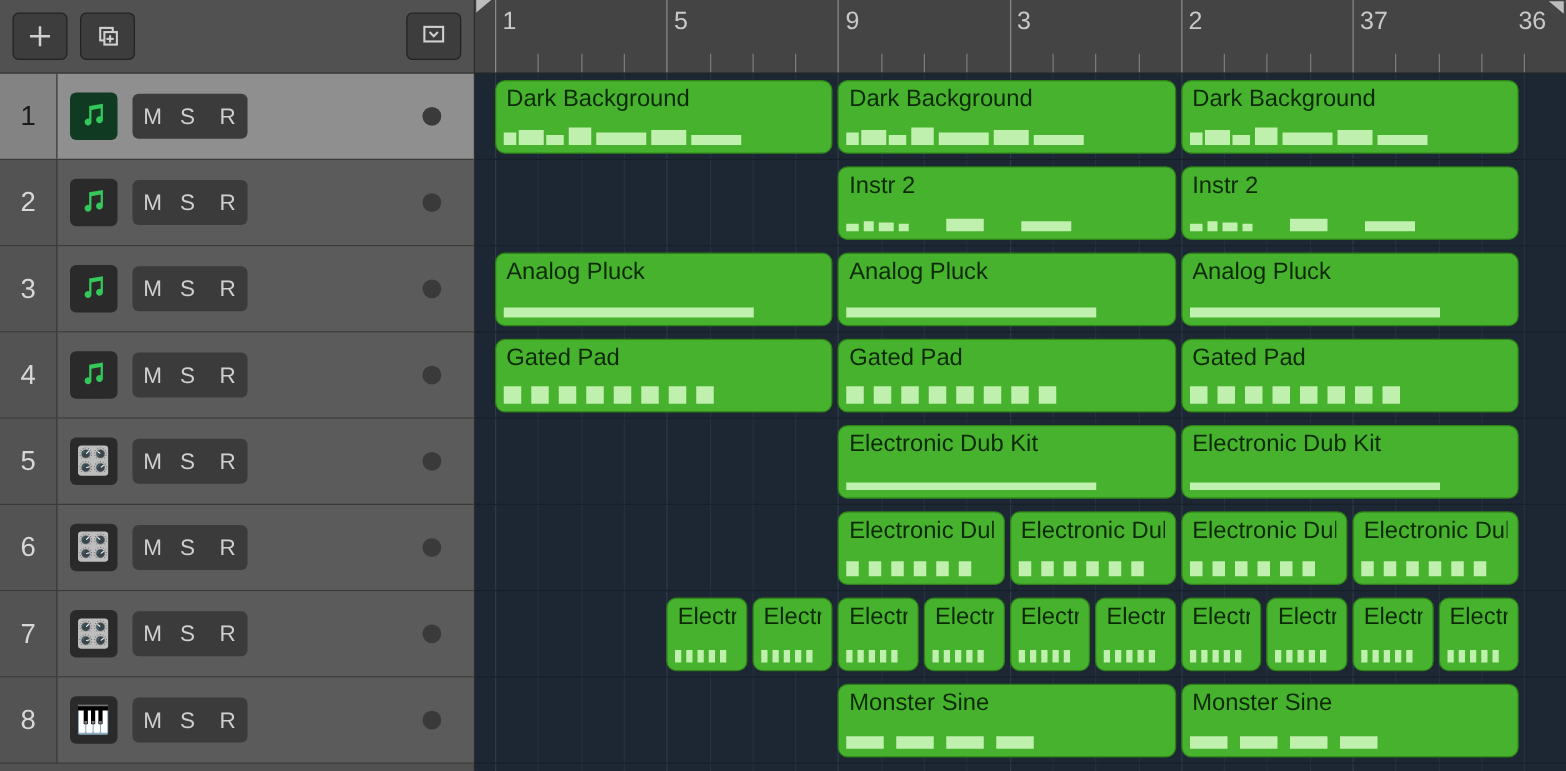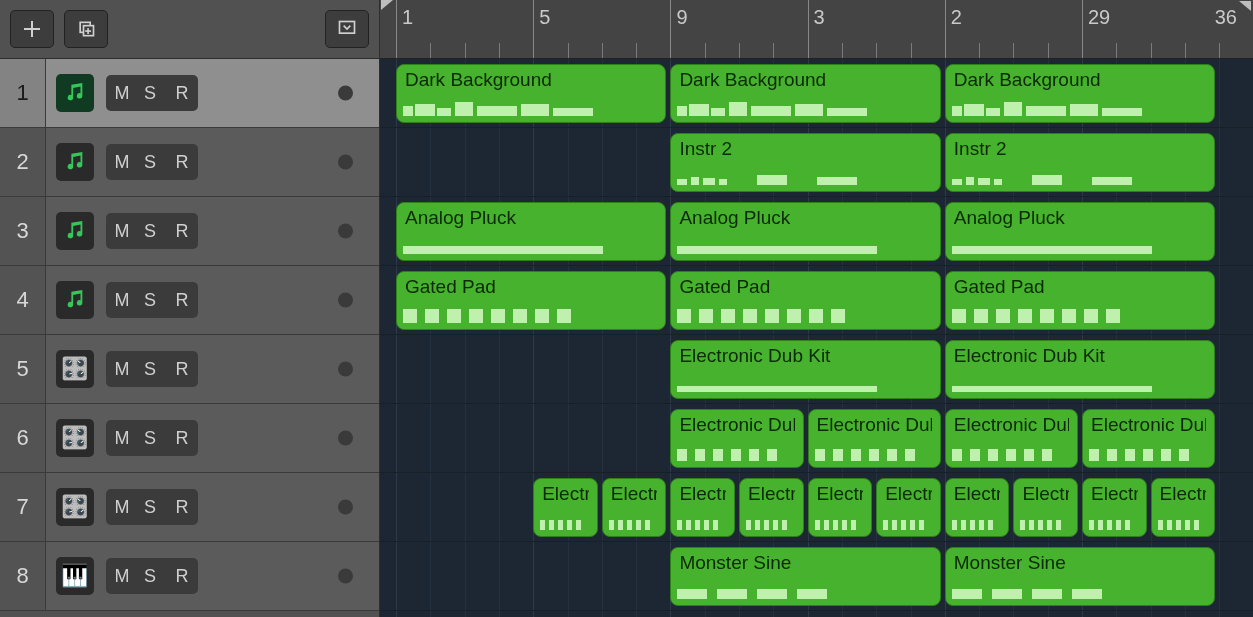--- a/index.html
+++ b/index.html
@@ -102,21 +102,21 @@
         <div class="ruler-num" style="left: 433.6px;">3</div>
         <div class="ruler-tick-minor" style="left: 461.9px;"></div>
         <div class="ruler-tick-minor" style="left: 496.2px;"></div>
         <div class="ruler-tick-minor" style="left: 530.5px;"></div>
         <div class="ruler-tick-major" style="left: 564.8px;"></div>
         <div class="ruler-num" style="left: 570.8px;">2</div>
         <div class="ruler-tick-minor" style="left: 599.1px;"></div>
         <div class="ruler-tick-minor" style="left: 633.4px;"></div>
         <div class="ruler-tick-minor" style="left: 667.7px;"></div>
         <div class="ruler-tick-major" style="left: 702px;"></div>
-        <div class="ruler-num" style="left: 708px;">29</div>
+        <div class="ruler-num" style="left: 708px;">37</div>
         <div class="ruler-tick-minor" style="left: 736.3px;"></div>
         <div class="ruler-tick-minor" style="left: 770.6px;"></div>
         <div class="ruler-tick-minor" style="left: 804.9px;"></div>
         <div class="ruler-tick-minor" style="left: 839.2px;"></div>
         <div class="ruler-num" style="right: 16px;">36</div>
       </div>
   </div>
 
   <div class="body">
     <div class="track-headers" id="track-headers">

